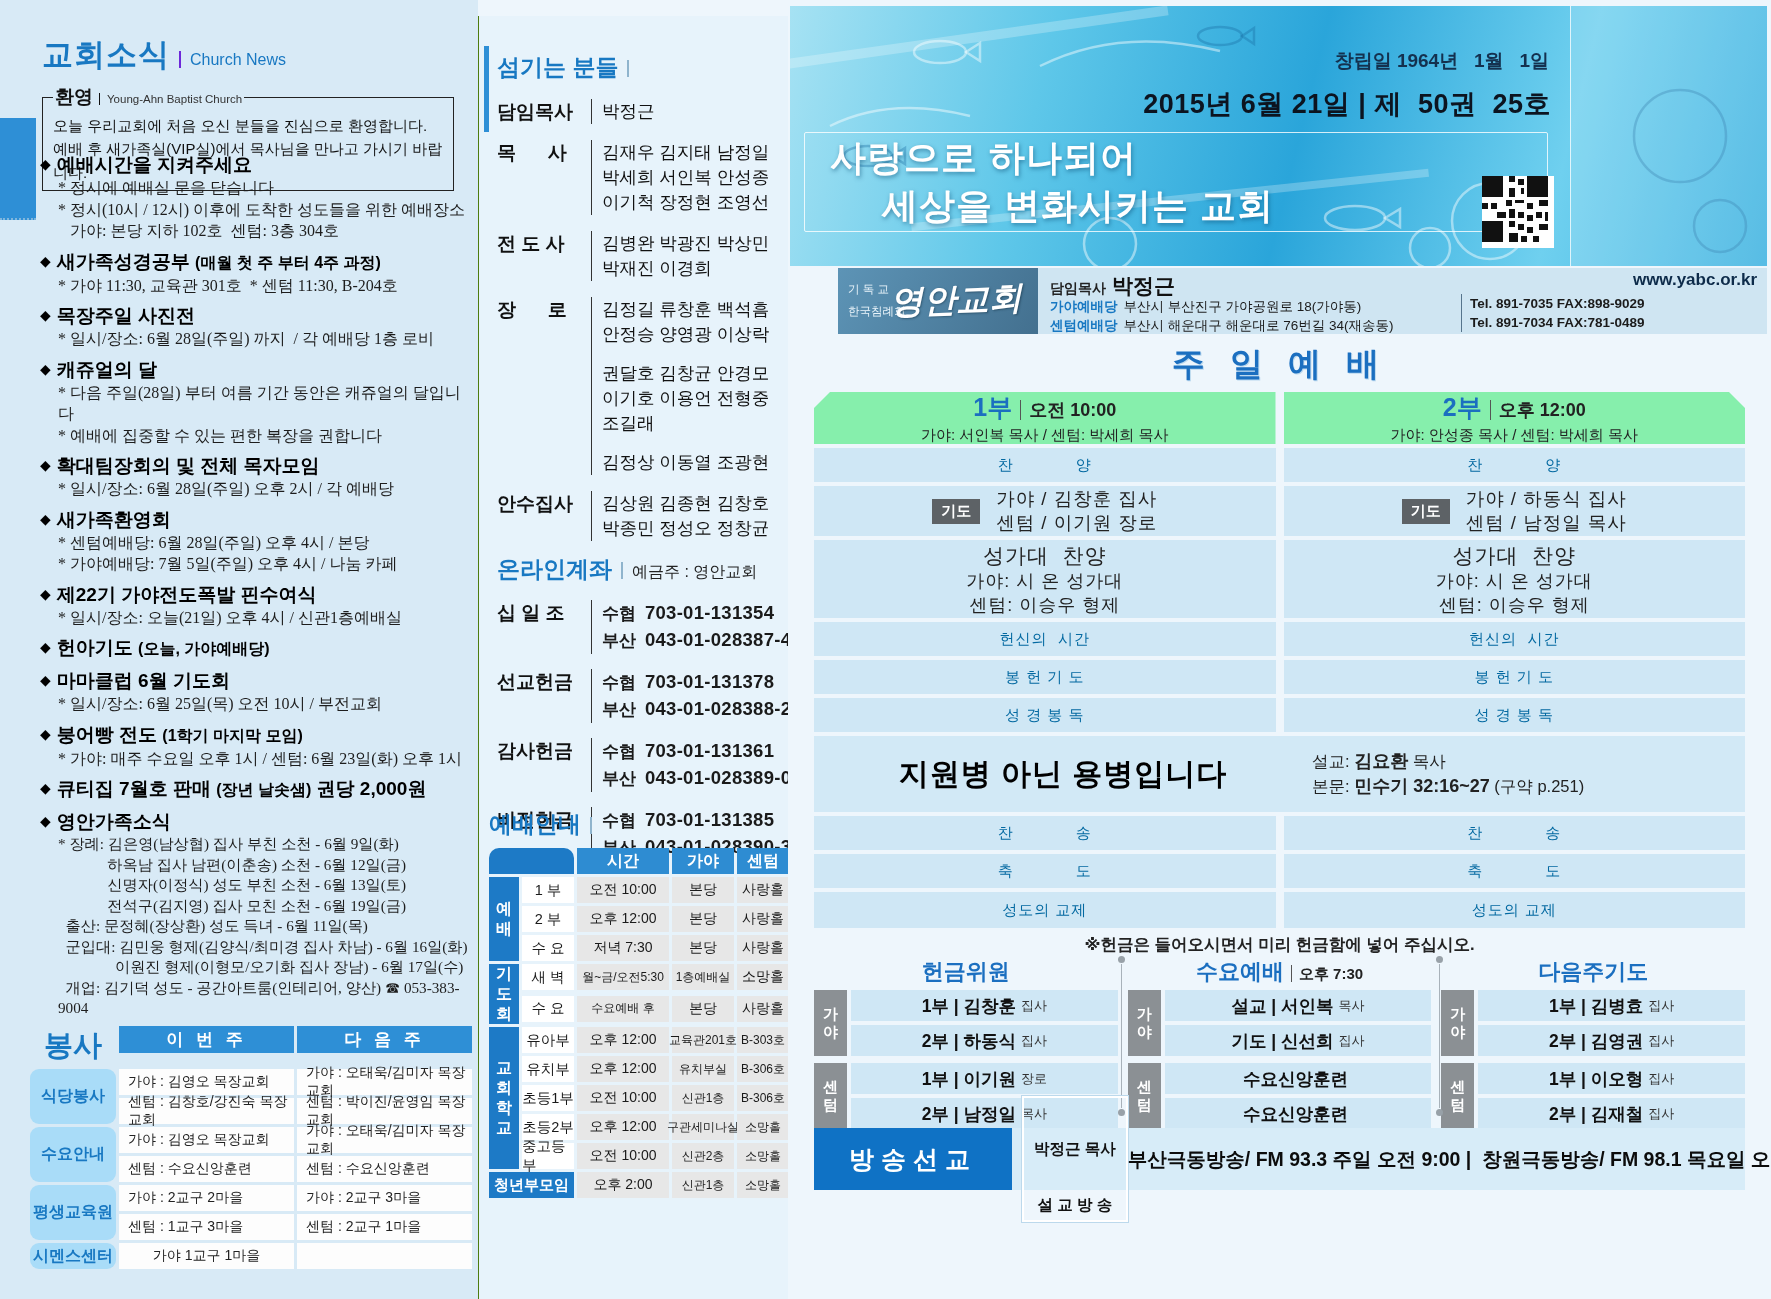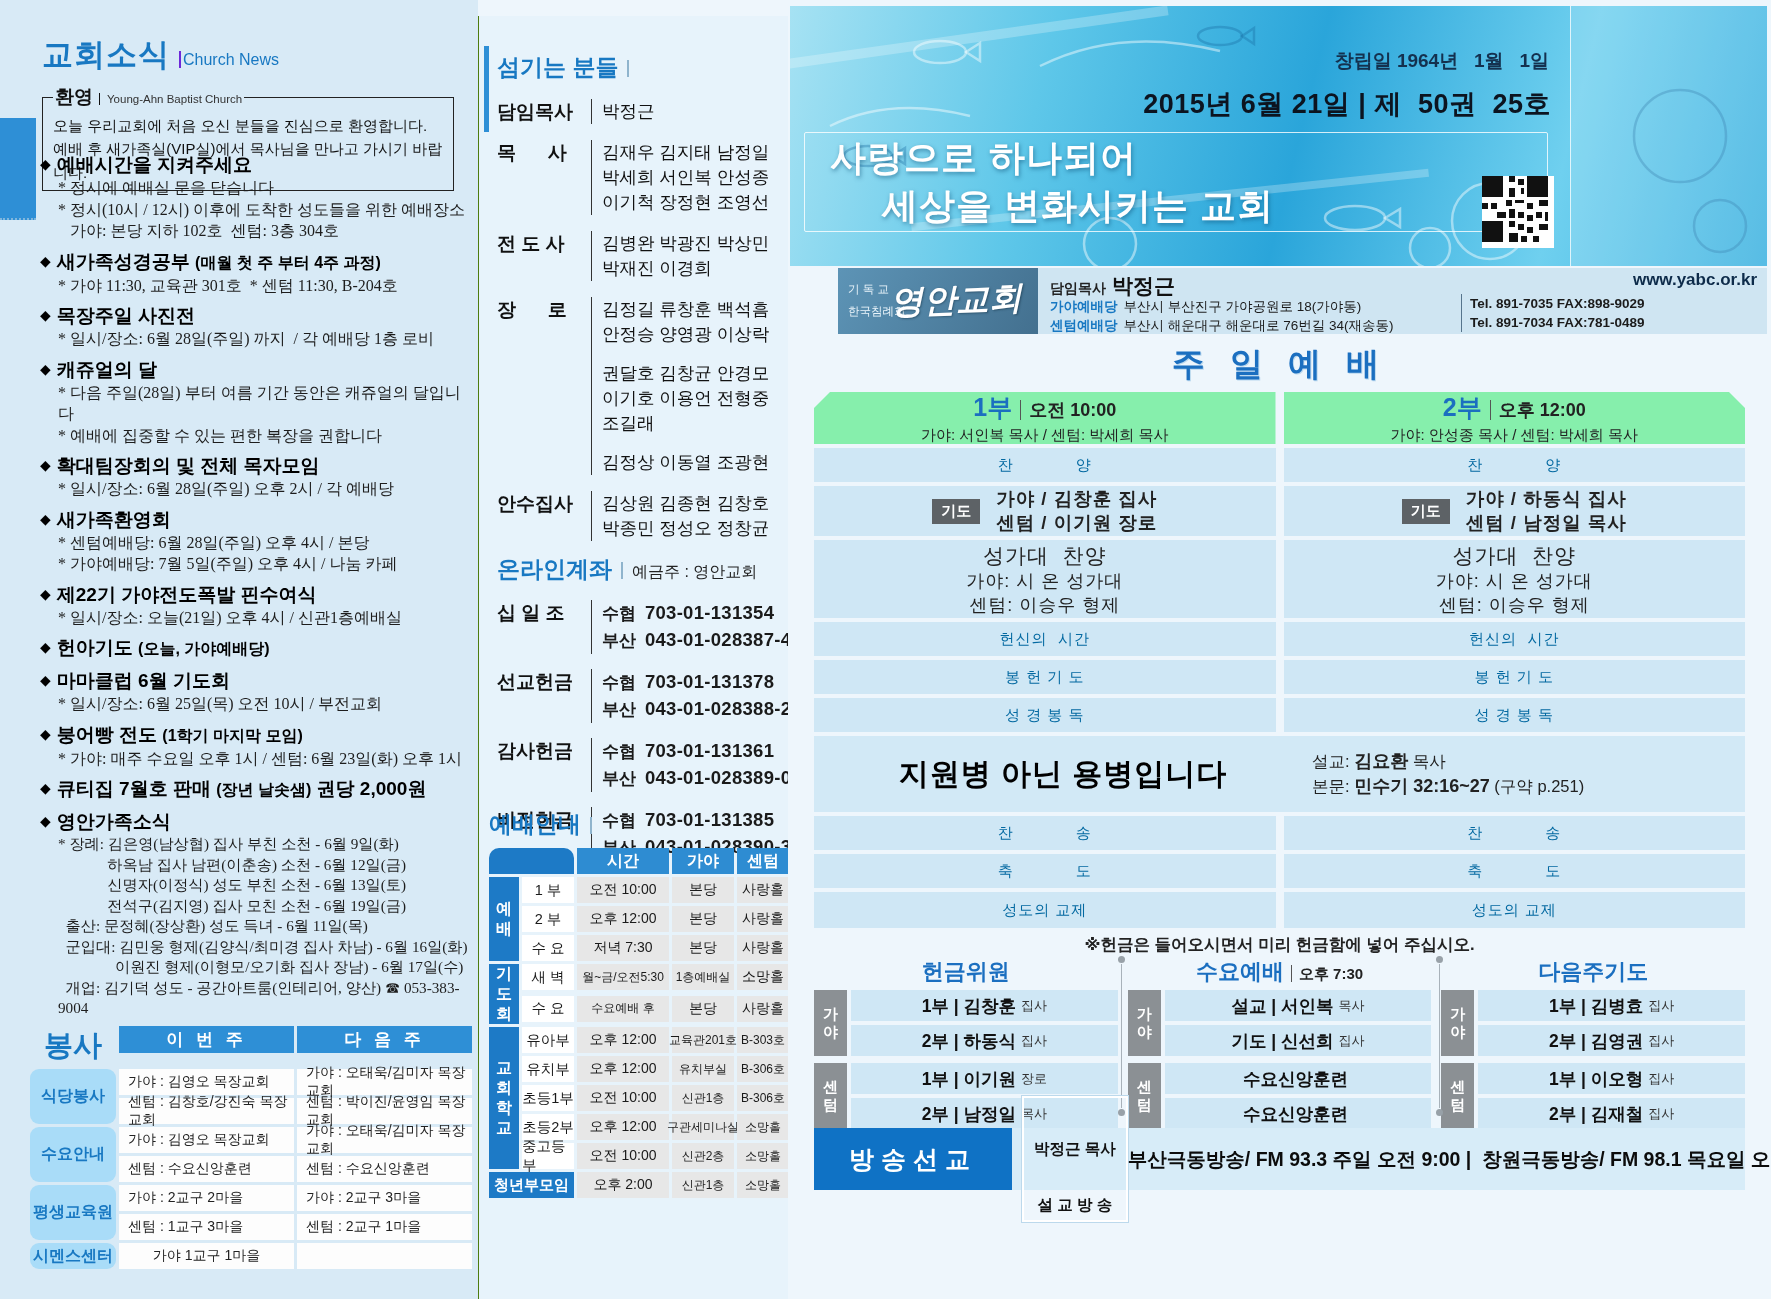--- a/index.html
+++ b/index.html
@@ -10,21 +10,21 @@
   }
   
   .left-panel{position:absolute;left:0;top:0;width:478px;height:1299px;background:#d8eaf6;}
   .mid-panel{position:absolute;left:478px;top:16px;width:310px;height:1299px;background:#e7f3fb;border-left:1px solid #4d7c0f;}
   .right-panel{position:absolute;left:788px;top:0;width:983px;height:1299px;background:#eef6fc;}
 
   
   .accent-block{position:absolute;left:0;top:118px;width:36px;height:100px;background:#2e8fd6;border-bottom:2px dotted #7fb6dd;}
   .cn-head{position:absolute;left:42px;top:34px;white-space:nowrap;}
   .cn-ko{font-size:31px;font-weight:bold;color:#1878c2;letter-spacing:1px;}
-  .cn-en{font-size:16px;color:#1878c2;border-left:2px solid #6d28d9;padding-left:2px;margin-left:9px;}
+  .cn-en{font-size:16px;color:#1878c2;border-left:2px solid #6d28d9;padding-left:9px;margin-left:9px;}
   fieldset.welcome{position:absolute;left:42px;top:84px;width:390px;border:1.6px solid #222;padding:4px 10px 6px 10px;margin:0;}
   .wl-ko{font-size:19px;font-weight:bold;color:#111;}
   .wl-en{font-size:11.5px;color:#333;border-left:1.5px solid #111;padding-left:7px;margin-left:6px;}
   .welcome-line{font-size:15px;line-height:1.55;color:#111;}
   .items{position:absolute;left:40px;top:152px;width:428px;}
   .item{margin-bottom:7px;}
   .item-title{font-size:19px;font-weight:bold;color:#000;line-height:25px;}
   .diamond{font-size:14px;vertical-align:2px;margin-right:6px;}
   .item-small{font-size:16px;font-weight:bold;}
   .item-after{font-size:19px;font-weight:bold;}
@@ -101,21 +101,21 @@
   .svc-head{background:#86efac;height:52px;display:flex;flex-direction:column;align-items:center;justify-content:center;}
   .svc-head.hl{clip-path:polygon(16px 0,100% 0,100% 100%,0 100%,0 16px);}
   .svc-head.hr{clip-path:polygon(0 0,calc(100% - 16px) 0,100% 16px,100% 100%,0 100%);}
   .svc-part{font-size:25px;font-weight:bold;color:#1b6fc0;}
   .svc-time{font-size:18px;font-weight:bold;color:#222;border-left:1.5px solid #555;padding-left:8px;margin-left:8px;}
   .svc-leaders{font-size:15px;color:#222;margin-top:2px;}
   .svc-row{background:#cfe7f5;display:flex;align-items:center;justify-content:center;}
   .h34{height:34px;} .h50{height:50px;} .h78{height:78px;} .h36{height:36px;}
   .spaced{font-size:15px;color:#0369a1;white-space:pre;letter-spacing:1px;}
   .pr-badge{background:#5d6266;color:#fff;font-size:15px;font-weight:bold;padding:3px 9px;margin-right:16px;}
-  .pr-lines{text-align:right;font-weight:bold;}
+  .pr-lines{text-align:right;}
   .pr-line{font-size:18.5px;line-height:24px;color:#222;letter-spacing:1px;}
   .choir{flex-direction:column;}
   .choir-title{font-size:21px;color:#222;white-space:pre;letter-spacing:1px;line-height:27px;}
   .choir-line{font-size:18px;line-height:24px;color:#222;letter-spacing:1px;}
   .sermon{grid-column:1 / span 2;background:#d2e9f6;height:76px;display:flex;align-items:center;}
   .sermon-title{flex:1.15;text-align:center;font-size:30px;font-weight:bold;color:#000;letter-spacing:1px;}
   .sermon-info{flex:1;font-size:16.5px;color:#222;line-height:25px;}
   .sermon-info b{font-size:18px;}
   .svc-note{position:absolute;left:26px;top:934px;width:931px;text-align:center;font-size:16.5px;font-weight:bold;color:#222;}
   

